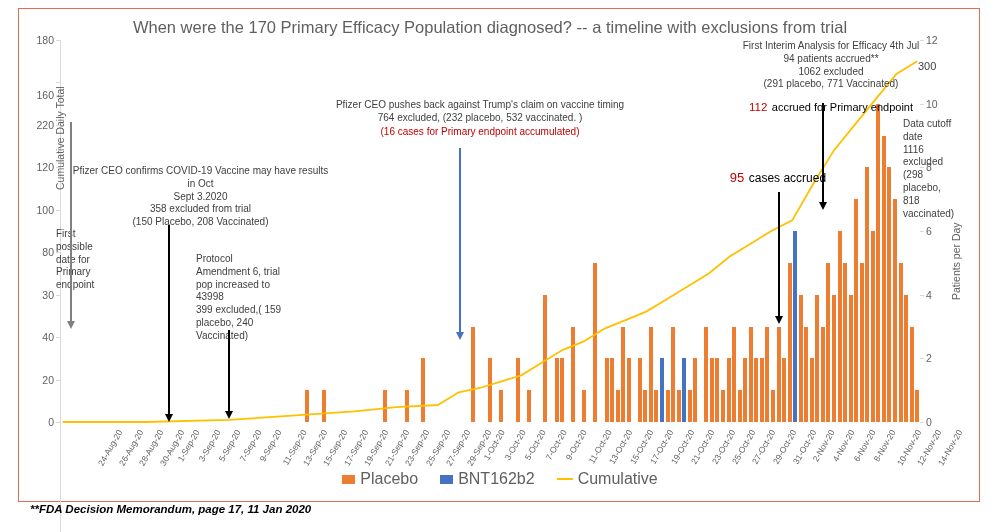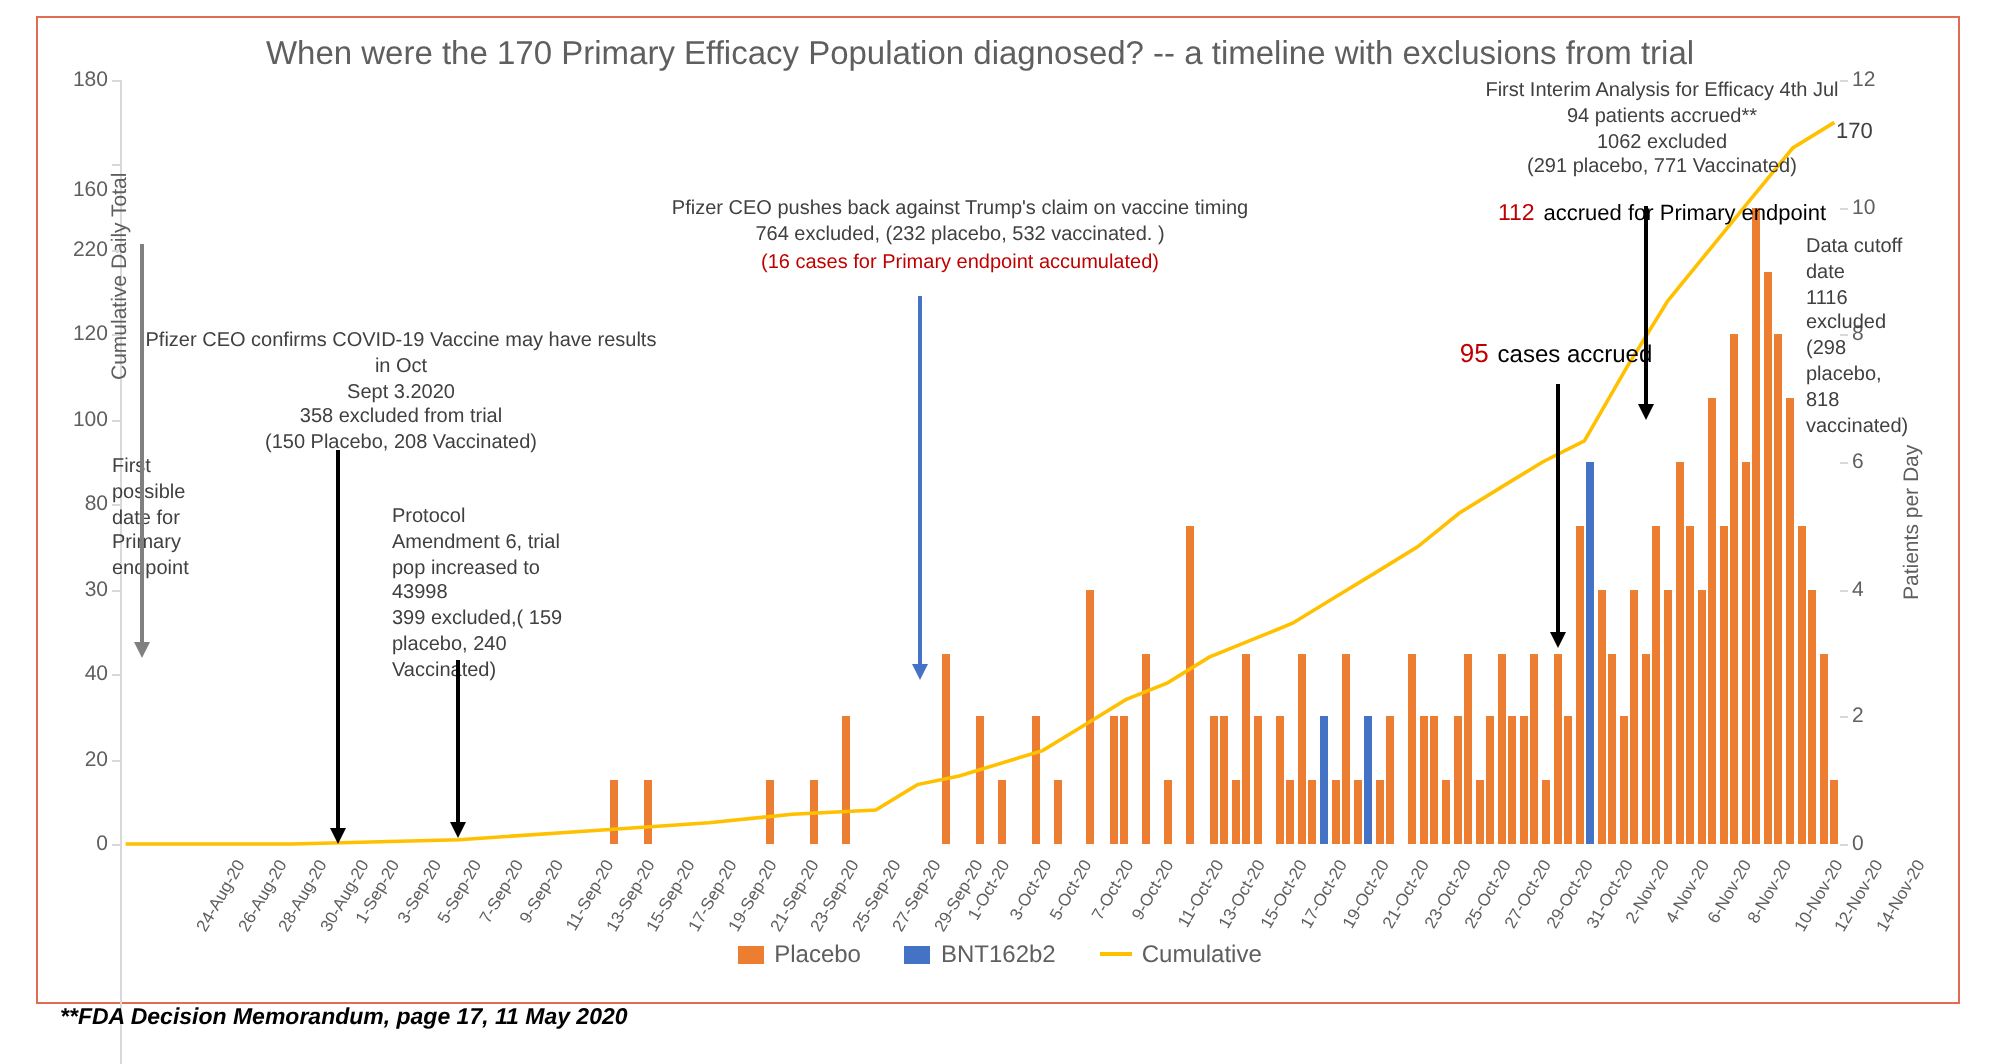--- a/index.html
+++ b/index.html
@@ -95,21 +95,21 @@
   }
   .arrow.grey{background:#808080;}
   .arrow.grey:after{border-top-color:#808080;}
   .arrow.blue{background:#4472c4;}
   .arrow.blue:after{border-top-color:#4472c4;}
   .red{color:#c00000;}
   
   #legend{
     position:absolute;left:0;top:0;width:100%;
     display:flex;justify-content:center;align-items:center;gap:22px;
-    font-size:12px;color:#5f5f5f;
+    font-size:16px;color:#5f5f5f;
   }
   .leg-item{display:flex;align-items:center;gap:5px;}
   .leg-swatch{width:13px;height:9px;display:inline-block;}
   .leg-line{width:16px;height:2px;display:inline-block;background:#ffc000;}
   #legend-wrap{position:absolute;left:0;top:470px;width:1000px;height:16px;}
   #footnote{
     position:absolute;left:30px;top:503px;
     font-size:11.5px;color:#000;font-style:italic;font-weight:bold;
   }
 </style>
@@ -336,32 +336,32 @@
 
 <div class="note left" style="left:903px;top:118px;width:62px;">Data cutoff
 date
 1116
 excluded
 (298
 placebo,
 818
 vaccinated)</div>
 
-<div style="position:absolute;left:918px;top:60px;font-size:11px;color:#404040;">170</div>
+<div style="position:absolute;left:918px;top:60px;font-size:11px;color:#404040;">300</div>
 
 <div id="legend-wrap">
   <div id="legend">
       <div class="leg-item">
         <span class="leg-swatch" style="background: rgb(237, 125, 49);"></span>
         <span>Placebo</span>
       </div>
       <div class="leg-item">
         <span class="leg-swatch" style="background: rgb(68, 114, 196);"></span>
         <span>BNT162b2</span>
       </div>
       <div class="leg-item">
         <span class="leg-line" style="background: rgb(255, 192, 0);"></span>
         <span>Cumulative</span>
       </div>
     </div>
 </div>
 
-<div id="footnote">**FDA Decision Memorandum, page 17, 11 May  2020</div>
+<div id="footnote">**FDA Decision Memorandum, page 17, 11 Jan  2020</div>
 
 </body></html>

